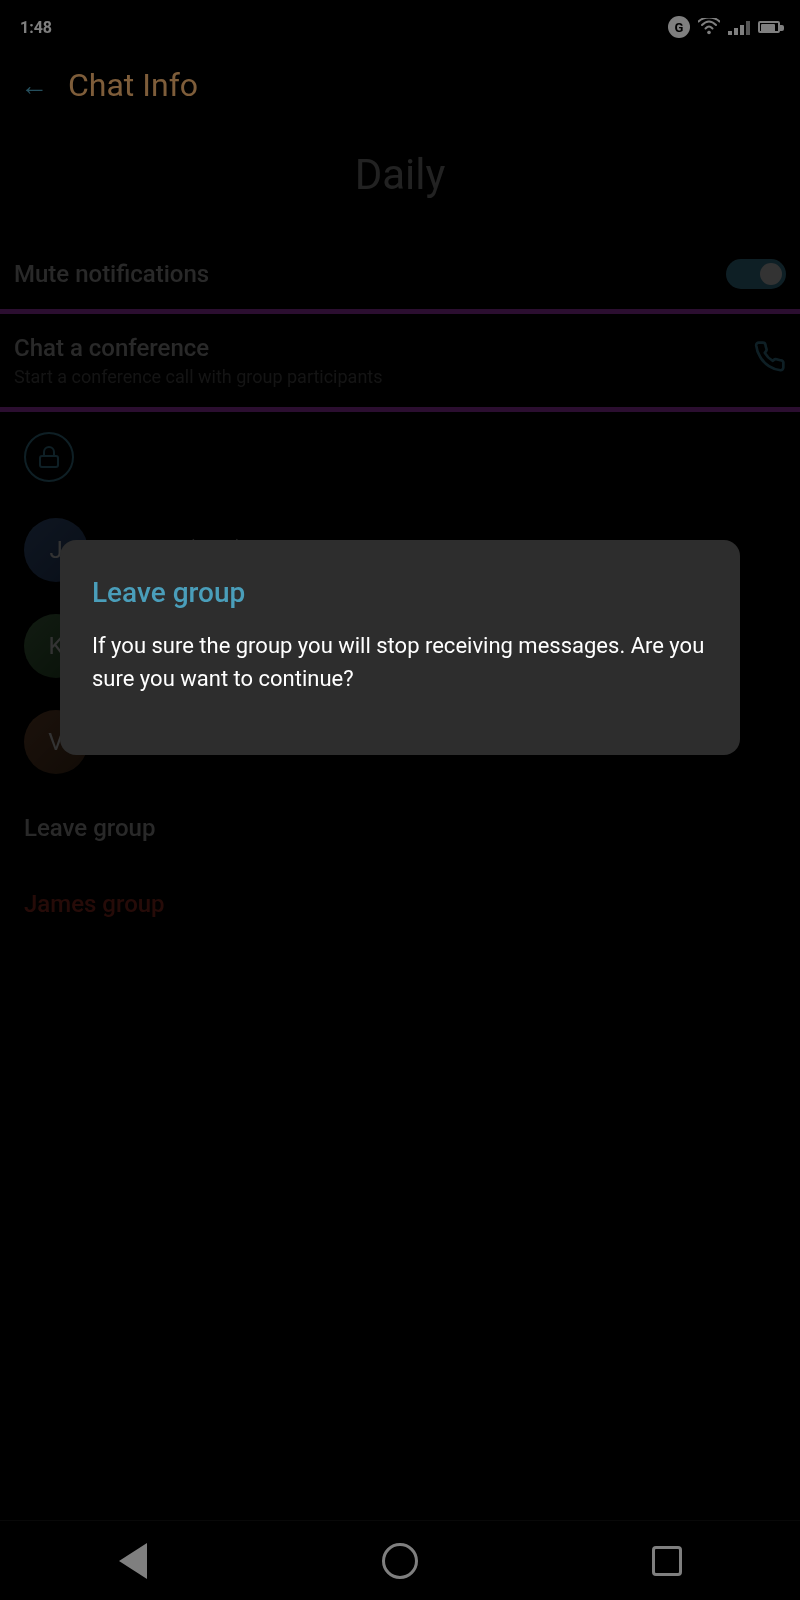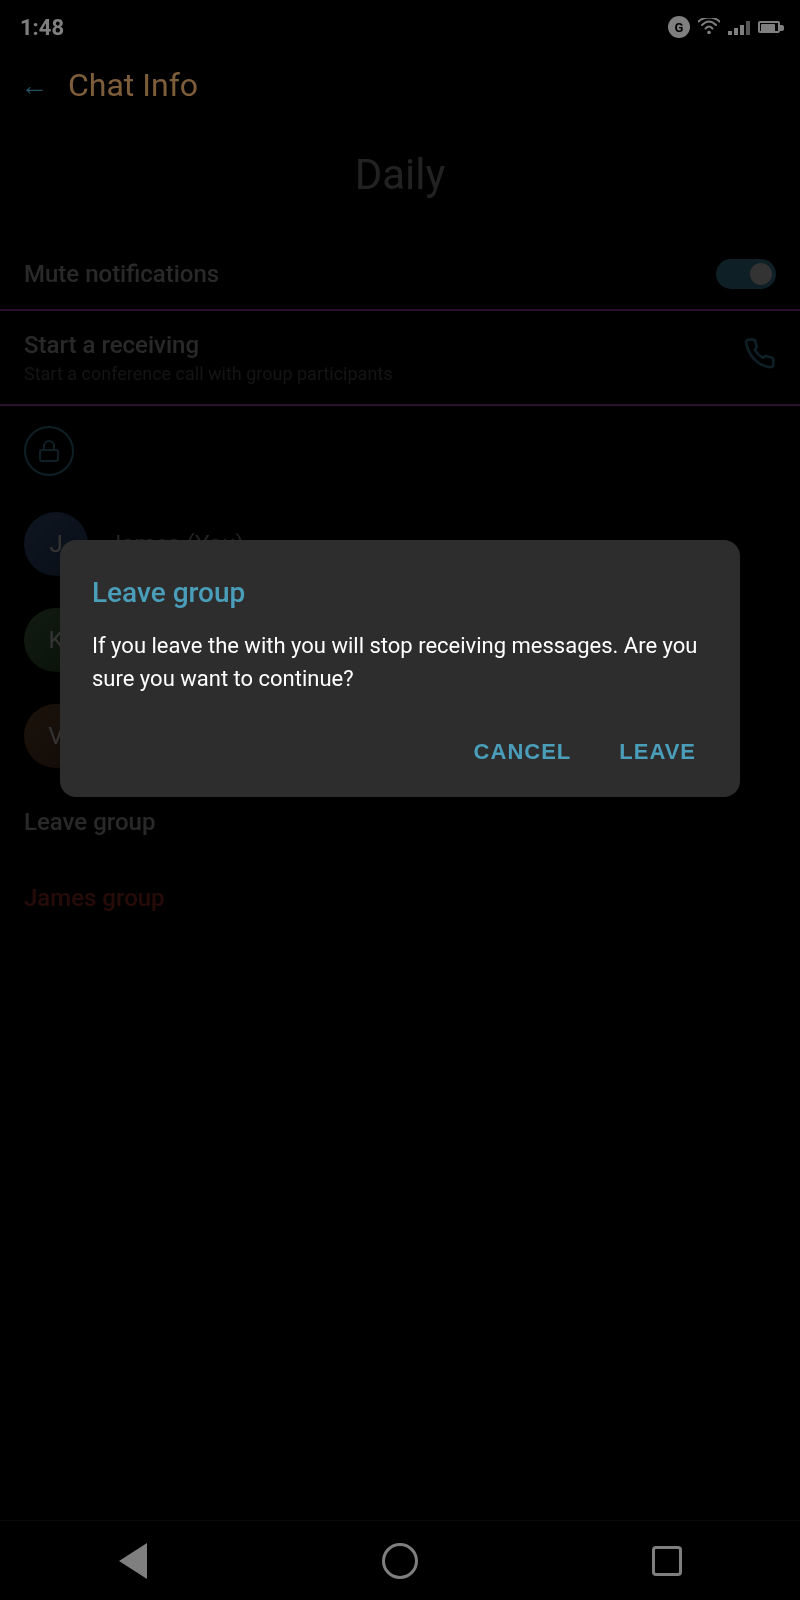--- a/index.html
+++ b/index.html
@@ -17,21 +17,21 @@
     
     .status-bar {
       display: flex;
       justify-content: space-between;
       align-items: center;
       padding: 10px 20px 6px 20px;
       height: 50px;
     }
 
     .status-time {
-      font-size: 22px;
+      font-size: 16px;
       font-weight: bold;
       color: #fff;
     }
 
     .status-icons {
       display: flex;
       align-items: center;
       gap: 8px;
     }
 
@@ -67,22 +67,22 @@
       font-size: 42px;
       color: #aaa;
       font-weight: 400;
     }
 
     
     .settings-item {
       display: flex;
       justify-content: space-between;
       align-items: center;
-      padding: 20px 24px;
-      border-bottom: 2px solid #d946ef;
+      padding: 20px 14px;
+      border-bottom: 5px solid #d946ef;
     }
 
     .settings-item-left .item-title {
       font-size: 24px;
       color: #ccc;
       font-weight: 500;
     }
 
     .settings-item-left .item-subtitle {
       font-size: 18px;
@@ -390,21 +390,21 @@
 
   <div class="settings-item">
     <div class="settings-item-left">
       <div class="item-title">Mute notifications</div>
     </div>
     <div class="toggle"></div>
   </div>
 
   <div class="settings-item">
     <div class="settings-item-left">
-      <div class="item-title">Start a receiving</div>
+      <div class="item-title">Chat a conference</div>
       <div class="item-subtitle">Start a conference call with group participants</div>
     </div>
     <div class="phone-icon">
       <svg width="32" height="32" viewBox="0 0 24 24" fill="none" stroke="#4a9eba" stroke-width="2" stroke-linecap="round" stroke-linejoin="round">
         <path d="M22 16.92v3a2 2 0 0 1-2.18 2 19.79 19.79 0 0 1-8.63-3.07A19.5 19.5 0 0 1 4.69 12a19.79 19.79 0 0 1-3.07-8.67A2 2 0 0 1 3.6 1.18h3a2 2 0 0 1 2 1.72 12.84 12.84 0 0 0 .7 2.81 2 2 0 0 1-.45 2.11L8.09 8.91a16 16 0 0 0 6 6l.71-.71a2 2 0 0 1 2.11-.45 12.84 12.84 0 0 0 2.81.7A2 2 0 0 1 22 16.92z"></path>
       </svg>
     </div>
   </div>
 
   <div class="section-icon-row">
@@ -437,25 +437,21 @@
 
   <div class="action-row">
     <span class="delete-group-text">James group</span>
   </div>
 </div>
 
 <div class="overlay"></div>
 
 <div class="dialog">
   <div class="dialog-title">Leave group</div>
-  <div class="dialog-message">If you leave the with you will stop receiving messages. Are you sure you want to continue?</div>
-  <div class="dialog-buttons">
-    <button class="dialog-btn">CANCEL</button>
-    <button class="dialog-btn">LEAVE</button>
-  </div>
+  <div class="dialog-message">If you sure the group you will stop receiving messages. Are you sure you want to continue?</div>
 </div>
 
 <div class="bottom-nav">
   <div class="nav-btn">
     <div class="tri-back"></div>
   </div>
   <div class="nav-btn">
     <div class="circle-home"></div>
   </div>
   <div class="nav-btn">

